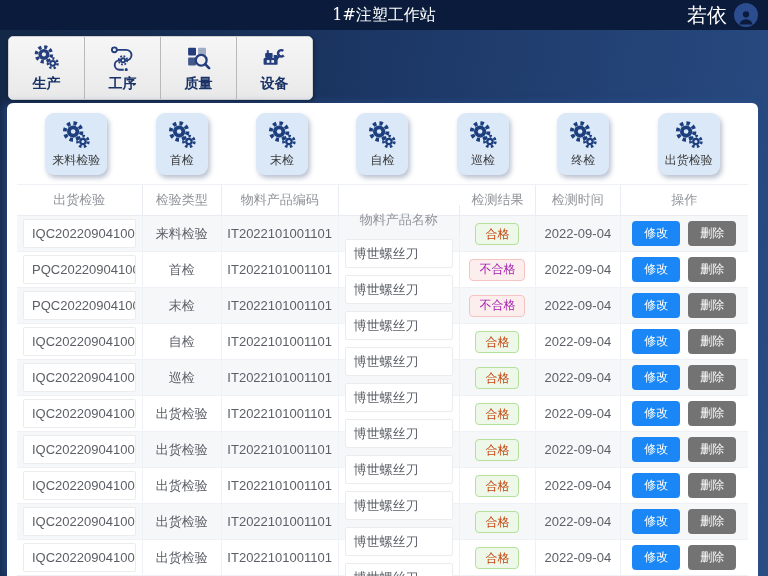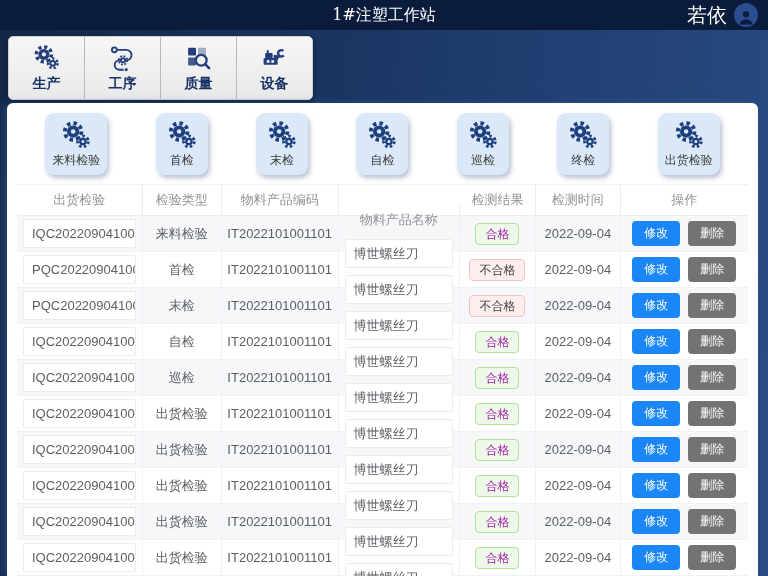--- a/index.html
+++ b/index.html
@@ -60,22 +60,22 @@
   .td{box-sizing:border-box;height:100%;display:flex;align-items:center;justify-content:center;
       font-size:13px;color:#5c6066;border-right:1px solid #eef1f5;overflow:hidden;}
   .td:last-child{border-right:none;}
   .c1{width:17.2%;}.c2{width:10.8%;}.c3{width:16%;}.c4{width:16.6%;margin-top:39px;}.c5{width:10.4%;}.c6{width:11.6%;}.c7{width:17.4%;}
   .cellbox{
     flex:1;margin:0 6px;background:#fff;border:1px solid #ececec;border-radius:2px;
     height:27px;line-height:27px;padding:0 8px;text-align:left;color:#5c6066;
     white-space:nowrap;overflow:hidden;align-self:center;
   }
   .badge{display:inline-block;padding:3px 9px;font-size:12px;line-height:14px;border-radius:4px;border:1px solid transparent;}
-  .badge[data-state="pass"]{color:#a21caf;background:#eef8e8;border-color:#b4e09c;font-family:Liberation Serif, serif;}
-  .badge[data-state="fail"]{color:#404040;background:#fdeeee;border-color:#f6c3c3;}
+  .badge[data-state="pass"]{color:#c2410c;background:#eef8e8;border-color:#b4e09c;font-family:Liberation Serif, serif;}
+  .badge[data-state="fail"]{color:#a21caf;background:#fdeeee;border-color:#f6c3c3;font-family:Liberation Mono, monospace;}
   .btn{border:none;border-radius:4px;color:#fff;font-size:12px;padding:6px 12px;margin:0 4px;cursor:pointer;line-height:13px;font-family:Liberation Serif, serif;}
   .btn.edit{background:#1b86f5;}
   .btn.del{background:#737373;}
   .hidden-defs{position:absolute;width:0;height:0;overflow:hidden;}
 </style>
 </head>
 <body>
 
 <svg class="hidden-defs" aria-hidden="true">
   <symbol id="i-gears" viewBox="0 0 26 26">

